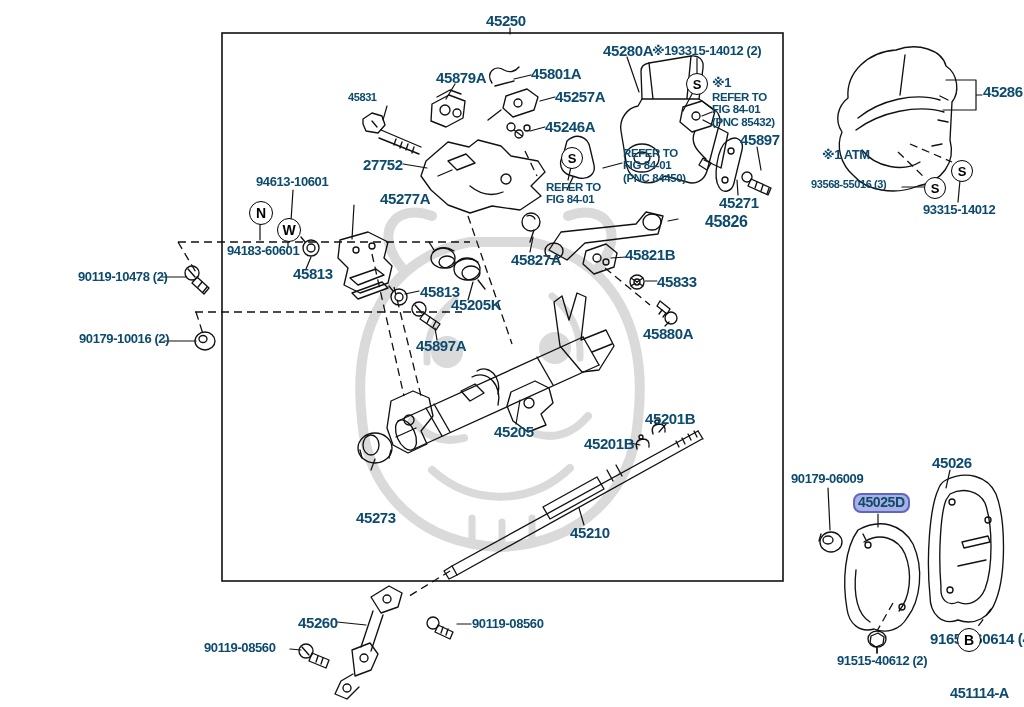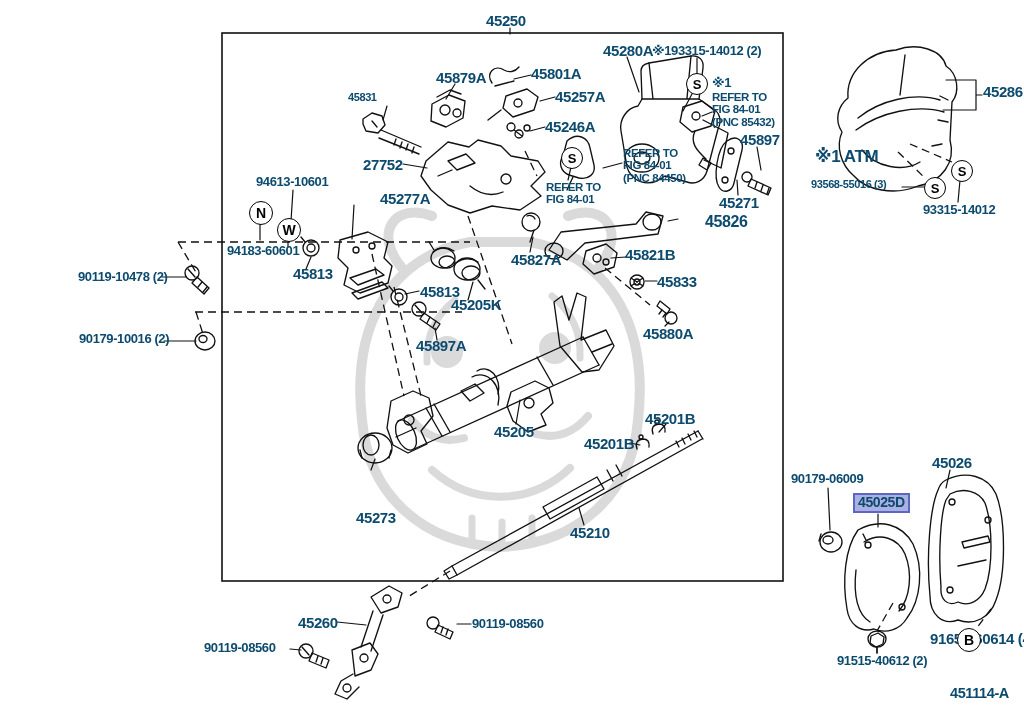--- a/index.html
+++ b/index.html
@@ -334,25 +334,25 @@
       <div class="plabel" style="left: 416px; top: 338px; font-size: 15px;">45897A</div>
       <div class="plabel" style="left: 494px; top: 424px; font-size: 15px;">45205</div>
       <div class="plabel" style="left: 356px; top: 470px; font-size: 15px; margin-top: 40px;">45273</div>
       <div class="plabel" style="left: 584px; top: 436px; font-size: 15px;">45201B</div>
       <div class="plabel" style="left: 645px; top: 411px; font-size: 15px;">45201B</div>
       <div class="plabel" style="left: 570px; top: 525px; font-size: 15px;">45210</div>
       <div class="plabel" style="left: 298px; top: 615px; font-size: 15px;">45260</div>
       <div class="plabel" style="left: 204px; top: 641px; font-size: 13px;">90119-08560</div>
       <div class="plabel" style="left: 472px; top: 617px; font-size: 13px;">90119-08560</div>
       <div class="plabel" style="left: 983px; top: 84px; font-size: 15px;">45286</div>
-      <div class="plabel" style="left: 815px; top: 148px; font-size: 17px;">※1 ATM</div>
+      <div class="plabel" style="left: 785px; top: 148px; font-size: 13px; padding-left: 37px;">※1 ATM</div>
       <div class="plabel" style="left: 811px; top: 179px; font-size: 11px;">93568-55016 (3)</div>
       <div class="plabel" style="left: 923px; top: 203px; font-size: 13px;">93315-14012</div>
       <div class="plabel" style="left: 791px; top: 472px; font-size: 13px;">90179-06009</div>
-      <div class="plabel hl" style="left: 853px; top: 493px; font-size: 14px;">45025D</div>
+      <div class="plabel hl" style="left: 853px; top: 493px; font-size: 14px; border-radius: 8px;">45025D</div>
       <div class="plabel" style="left: 932px; top: 455px; font-size: 15px;">45026</div>
       <div class="plabel" style="left: 837px; top: 654px; font-size: 13px;">91515-40612 (2)</div>
       <div class="plabel" style="left: 930px; top: 631px; font-size: 15px;">91651-60614 (4)</div>
       <div class="plabel" style="left: 950px; top: 686px; font-size: 14.5px;">451114-A</div>
       <div class="marker" style="left: 561px; top: 147px; width: 20px; height: 20px; font-size: 13px;">S</div>
       <div class="marker" style="left: 686px; top: 73px; width: 20px; height: 20px; font-size: 13px;">S</div>
       <div class="marker" style="left: 924px; top: 177px; width: 20px; height: 20px; font-size: 13px;">S</div>
       <div class="marker" style="left: 951px; top: 160px; width: 20px; height: 20px; font-size: 13px;">S</div>
       <div class="marker" style="left: 249px; top: 201px; width: 22px; height: 22px; font-size: 14px;">N</div>
       <div class="marker" style="left: 277px; top: 218px; width: 22px; height: 22px; font-size: 14px;">W</div>

